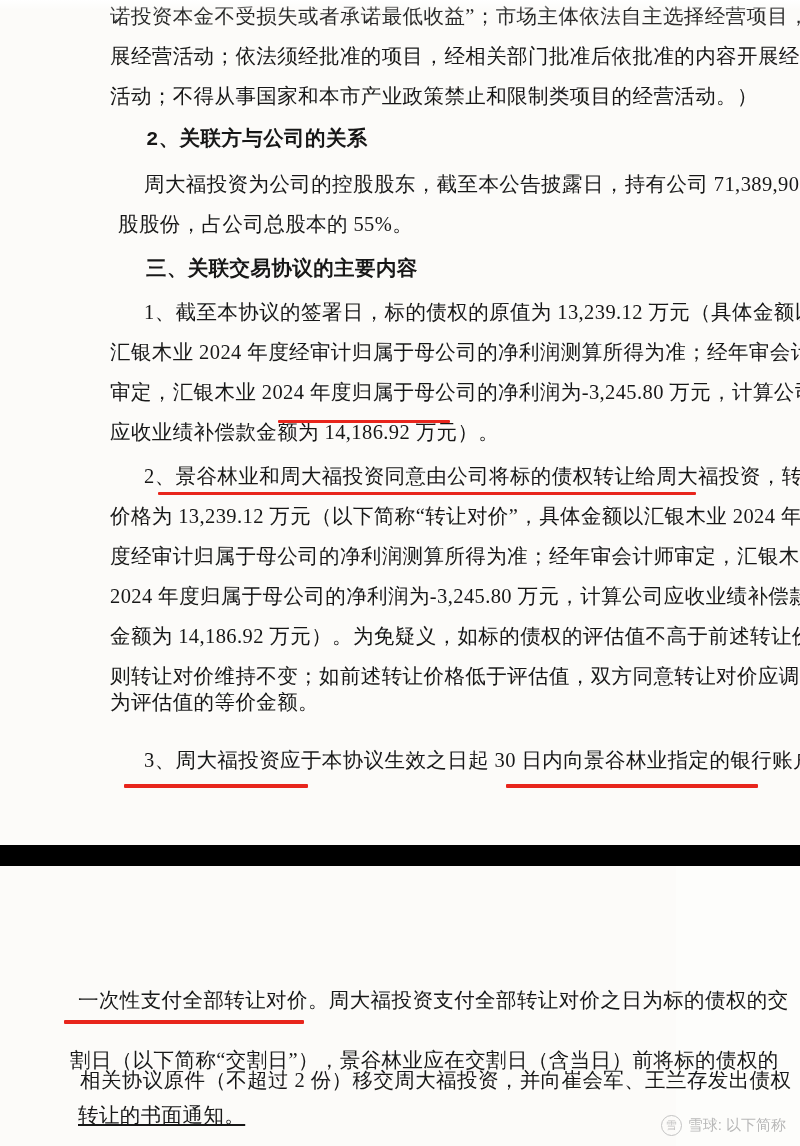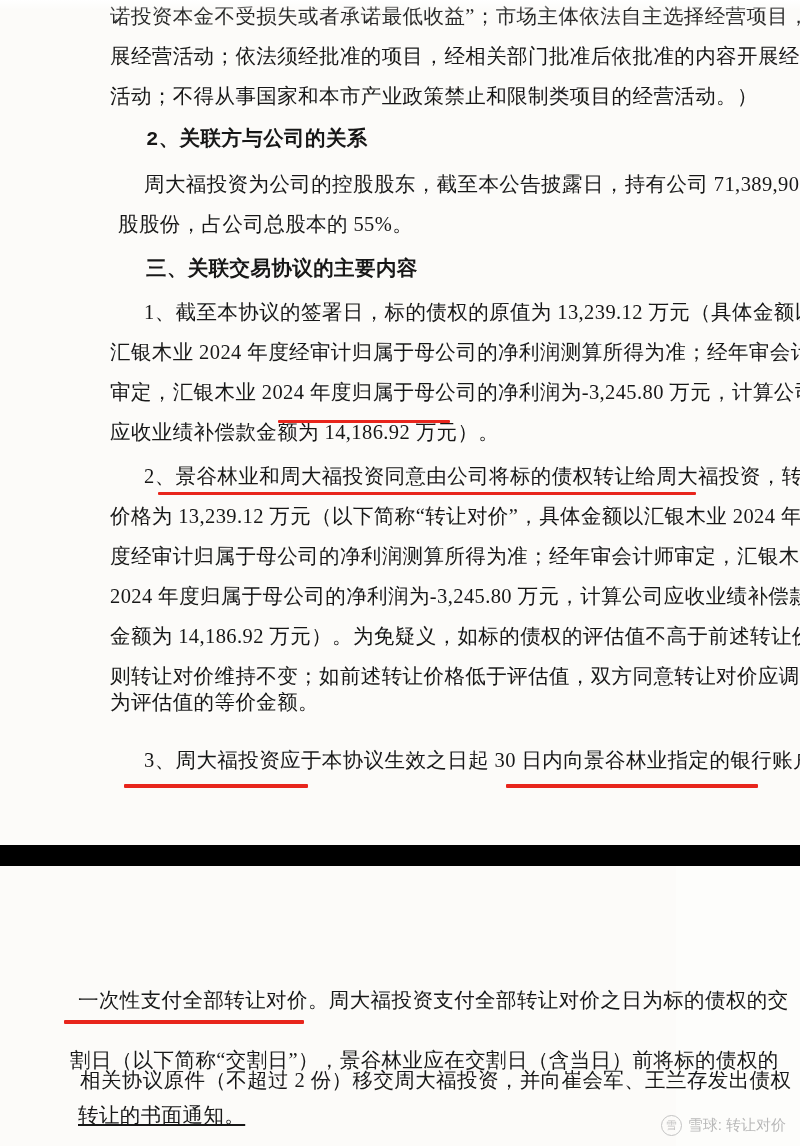--- a/index.html
+++ b/index.html
@@ -141,16 +141,16 @@
     <div class="tl" style="left:78px; top:124px;">一次性支付全部转让对价。周大福投资支付全部转让对价之日为标的债权的交</div>
     <div class="tl" style="left:70px; top:164px;margin-top:20px;">割日（以下简称“交割日”），景谷林业应在交割日（含当日）前将标的债权的</div>
     <div class="tl" style="left:80px; top:204px;">相关协议原件（不超过 2 份）移交周大福投资，并向崔会军、王兰存发出债权</div>
     <div class="tl" style="left:78px; top:239px;text-decoration:underline;">转让的书面通知。</div>
 
     <div class="ul thick" style="left:64px; top:154px; width:240px;"></div>
   </div>
 
   <div class="watermark">
     <span class="wm-logo">雪</span>
-    <span>雪球: 转让对价</span>
+    <span>雪球: 以下简称</span>
   </div>
 
 </div>
 
 </body></html>

